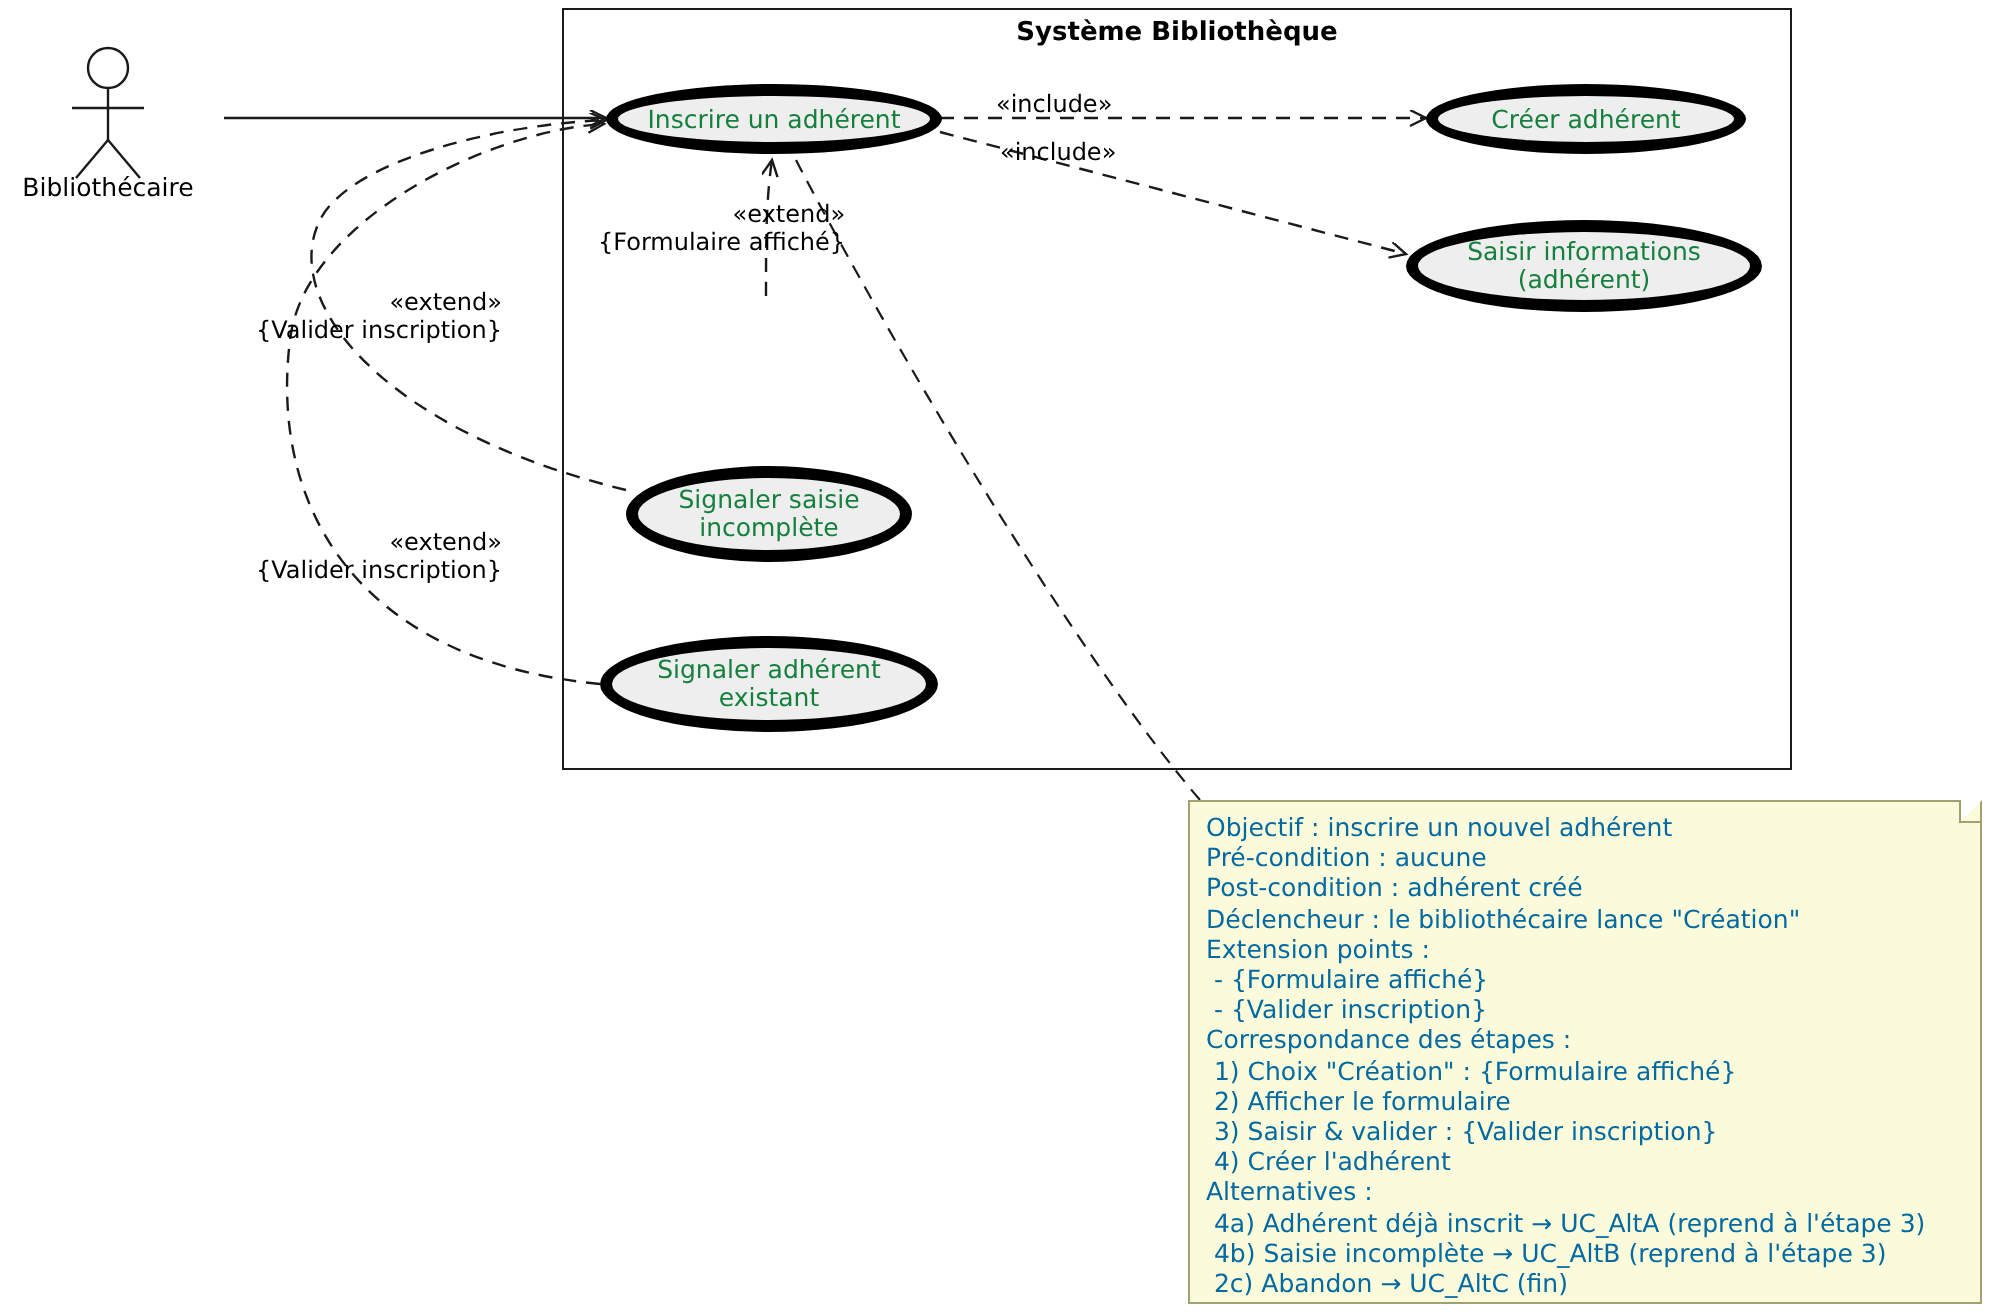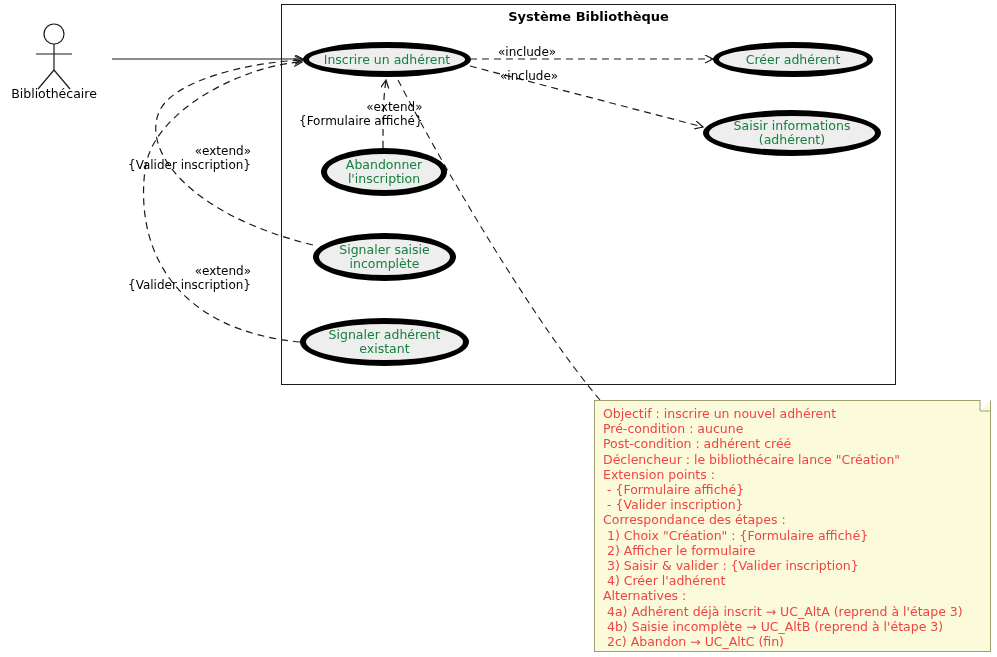--- a/index.html
+++ b/index.html
@@ -69,21 +69,21 @@
     text-align: right;
     line-height: 14px;
     white-space: nowrap;
   }
   .note {
     position: absolute;
     background: #fbfbdb;
     border: 1px solid #a0a070;
     box-sizing: border-box;
     font-size: 12.5px;
-    color: #ef4444;
+    color: #0369a1;
     line-height: 15.2px;
     padding: 5px 8px 6px 8px;
     white-space: pre;
   }
   .note-fold {
     position: absolute;
     width: 0; height: 0;
     border-left: 11px solid #ffffff;
     border-bottom: 11px solid transparent;
   }
@@ -134,24 +134,20 @@
 
   <div class="ellipse" style="left:713px; top:42px; width:160px; height:35px;">
     <span>Créer adhérent</span>
   </div>
 
   <div class="ellipse" style="left:703px; top:110px; width:178px; height:46px; white-space:pre;align-items:center;">
     <span style="white-space:pre;">Saisir informations
 (adhérent)</span>
   </div>
 
-  <div class="ellipse" style="left:321px; top:148px; width:126px; height:48px; white-space:pre;">
-    <span style="white-space:pre;">Abandonner
-l'inscription</span>
-  </div>
 
   <div class="ellipse" style="left:300px; top:318px; width:169px; height:48px; white-space:pre;">
     <span style="white-space:pre;">Signaler adhérent
 existant</span>
   </div>
 
   <div class="ellipse" style="left:313px; top:233px; width:143px; height:48px; white-space:pre;">
     <span style="white-space:pre;">Signaler saisie
 incomplète</span>
   </div>

